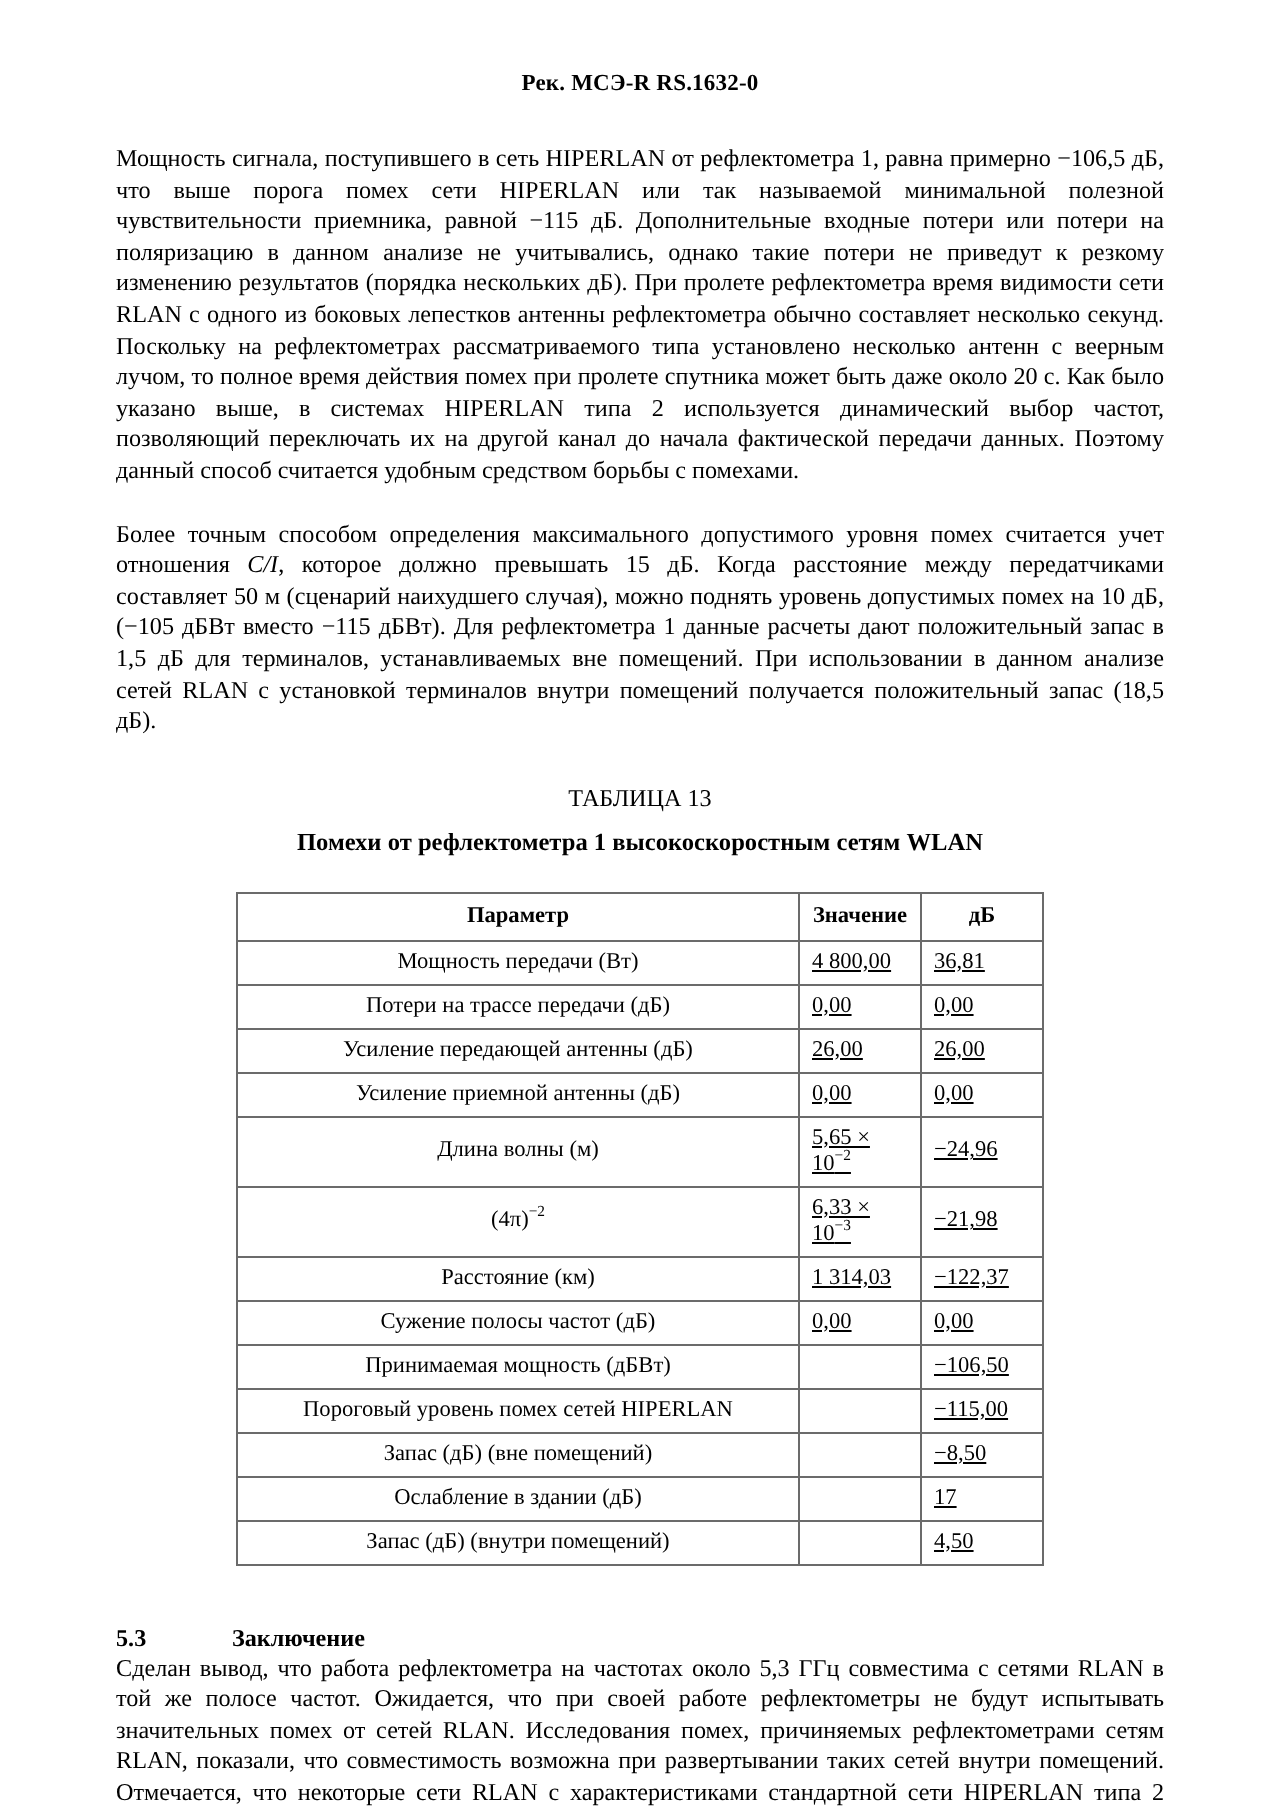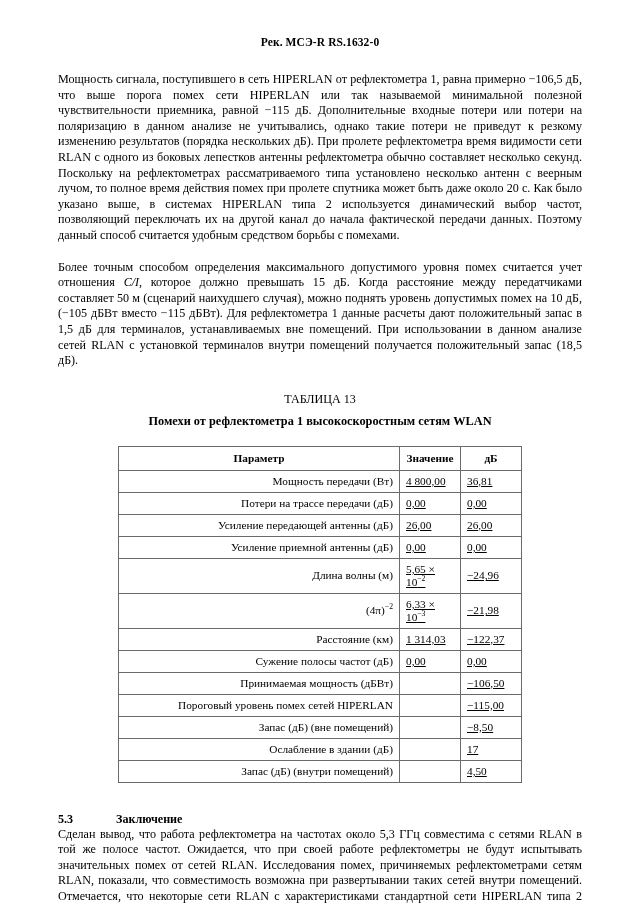--- a/index.html
+++ b/index.html
@@ -81,21 +81,21 @@
     vertical-align: middle;
     box-sizing: border-box;
   }
   table.data-table thead th {
     font-weight: bold;
     text-align: center;
     padding-top: 5px;
     padding-bottom: 5px;
   }
   table.data-table tbody td.param {
-    text-align: right;
+    text-align: center;
   }
   table.data-table tbody td.val,
   table.data-table tbody td.db {
     text-align: left;
     text-decoration: underline;
   }
   col.c-param { width: 281px; }
   col.c-val   { width: 61px; }
   col.c-db    { width: 61px; }
 

